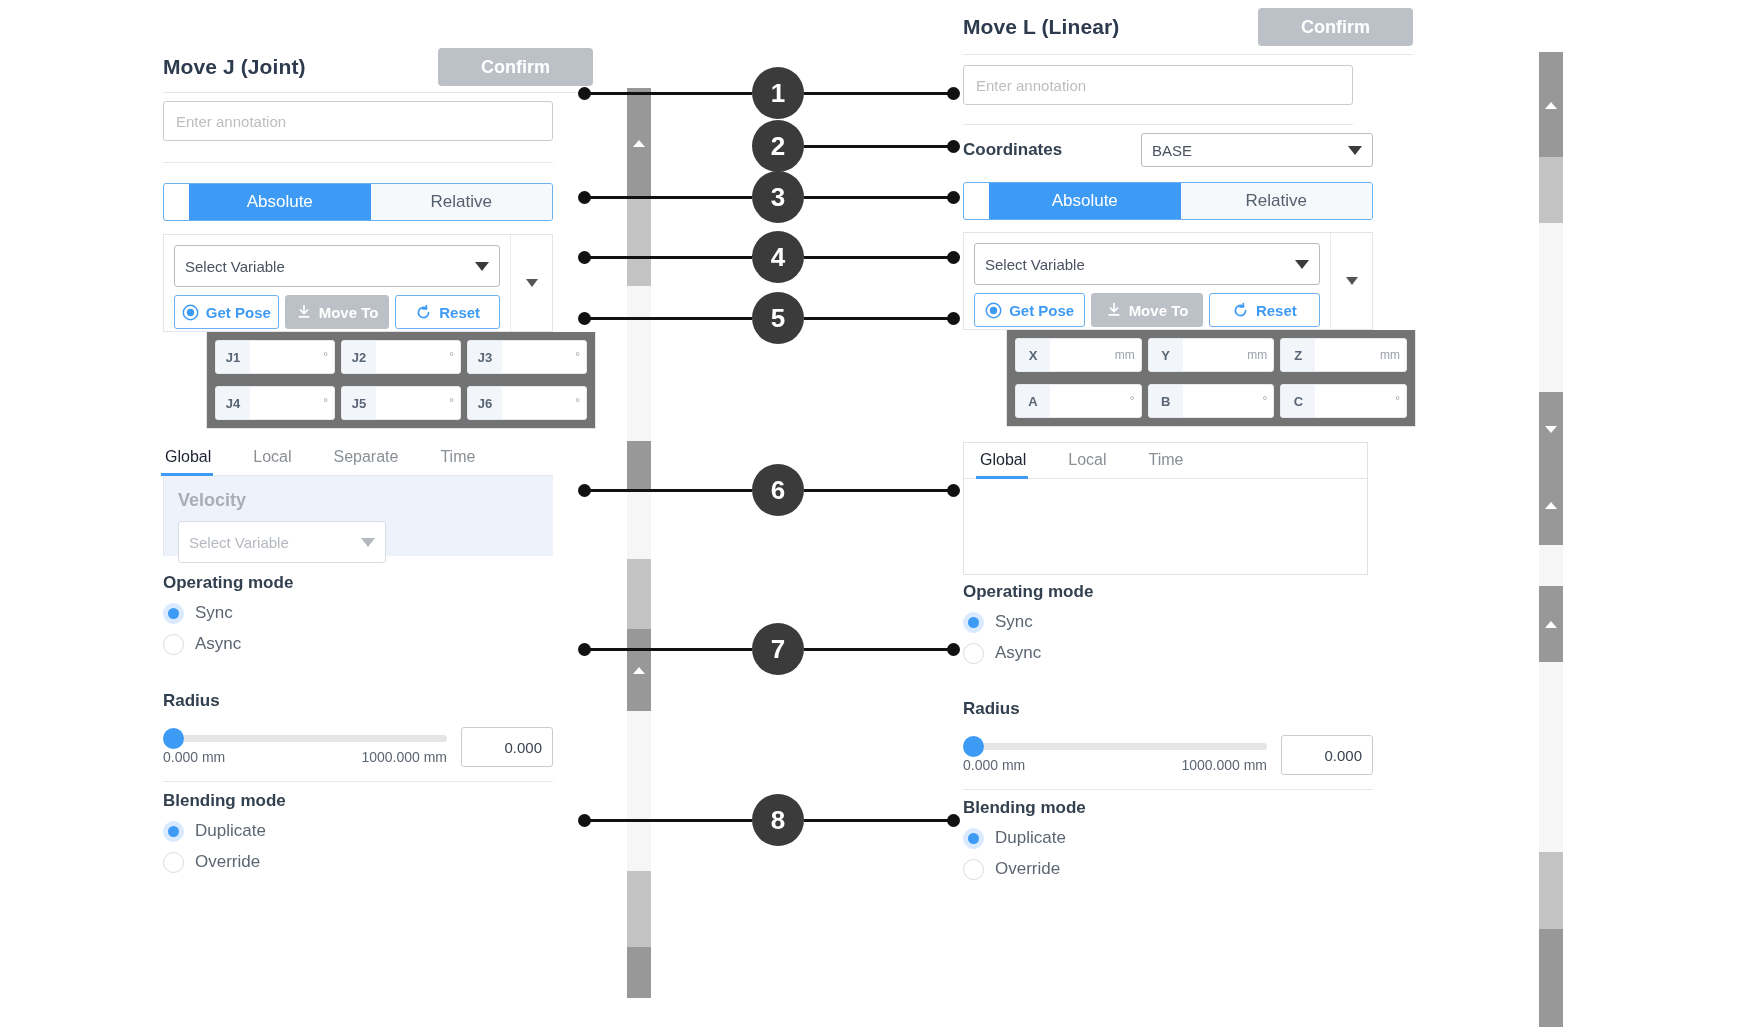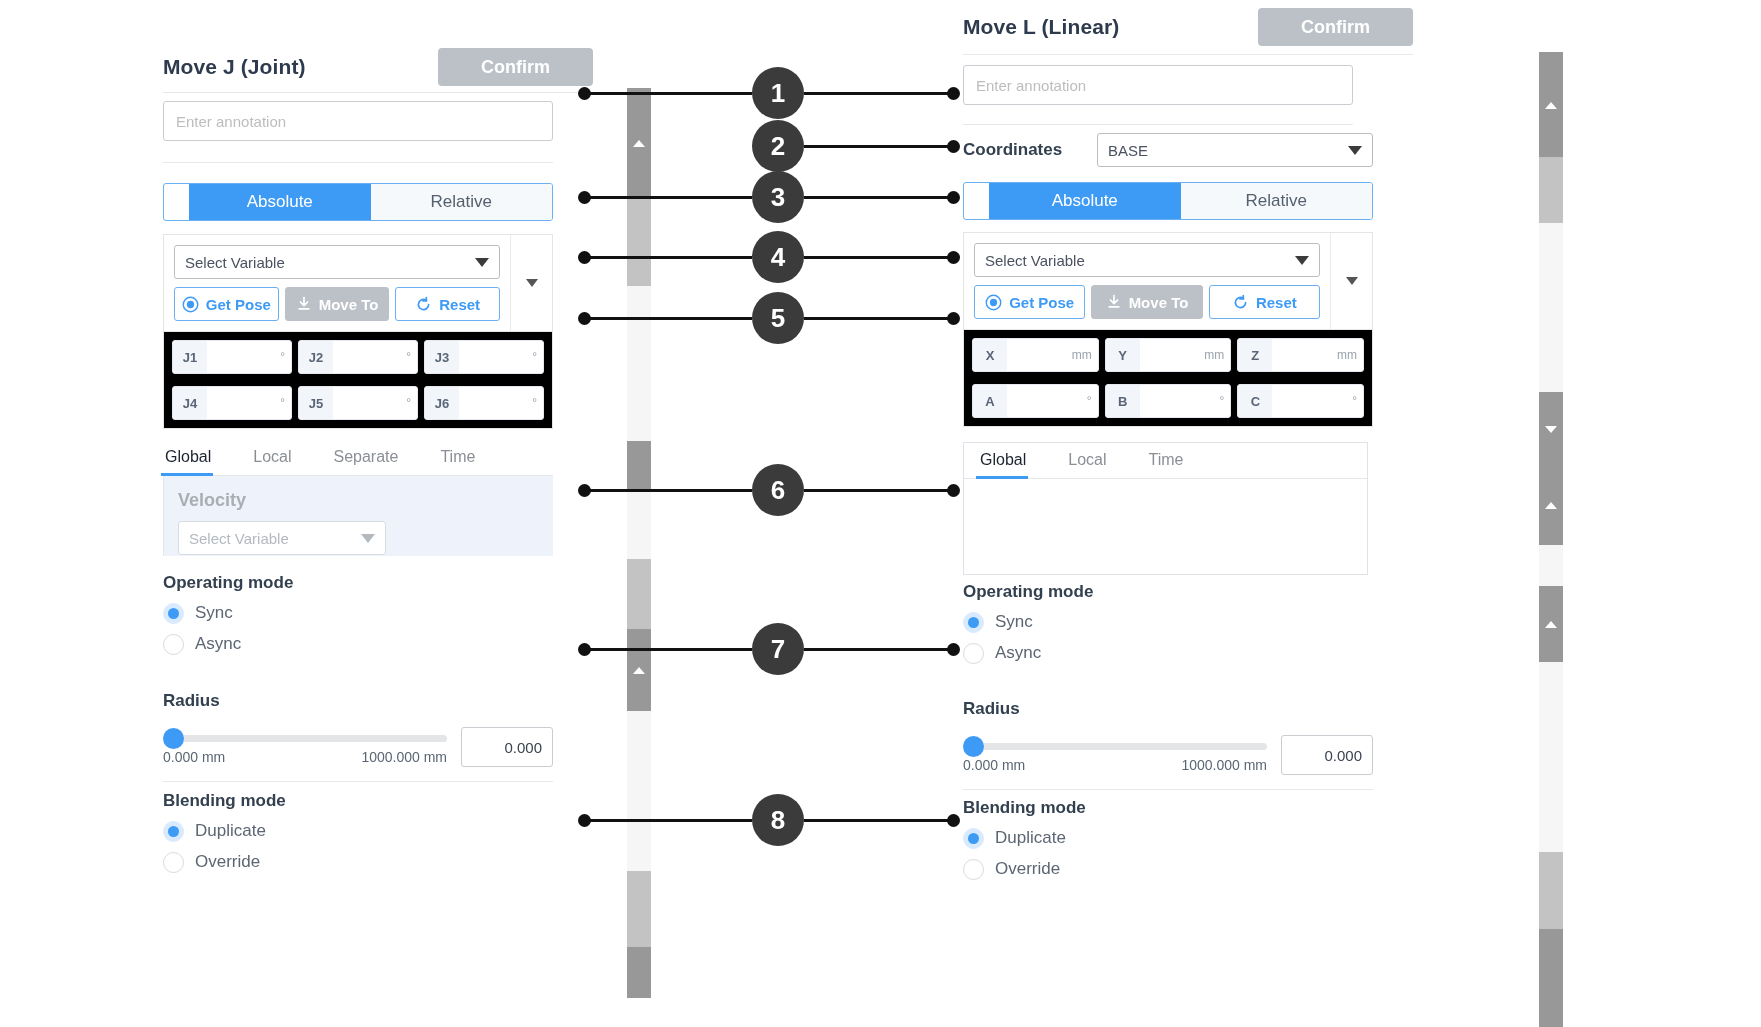--- a/index.html
+++ b/index.html
@@ -35,35 +35,35 @@
   .seg > div { flex:1; display:flex; align-items:center; justify-content:center; font-size:17px; }
   .seg .on  { background:#3e9bf5; color:#ffffff;margin-left:25px; }
   .seg .off { background:#f6f9fc; color:#55606e; }
 
   
   .varbox { border:1px solid #e3e6e9; background:#fff; display:flex; }
   .varbox-main { flex:1; padding:10px 10px 10px 10px; }
   .varbox-side { width:42px; border-left:1px solid #e9ecef; display:flex;
                  align-items:center; justify-content:center; }
   .select {
-    height:34px; border:1px solid #b9bdc2; border-radius:3px; background:#fff;
+    height:42px; border:1px solid #b9bdc2; border-radius:3px; background:#fff;
     display:flex; align-items:center; padding:0 10px; font-size:15px; color:#4a5260;
     justify-content:space-between;
   }
   .caret { width:0; height:0; border-left:7px solid transparent; border-right:7px solid transparent;
            border-top:9px solid #3b3b3b; }
   .caret.sm { border-left:6px solid transparent; border-right:6px solid transparent; border-top:8px solid #555; }
 
   .btnrow { display:flex; gap:6px; margin-top:8px;border-radius:13px; }
   .abtn { flex:1; height:34px; border-radius:3px; display:flex; align-items:center;
           justify-content:center; gap:7px; font-size:15px; font-weight:700; }
   .abtn.outline { border:1px solid #6ab0f3; background:#ffffff; color:#3e9bf5; }
   .abtn.filled  { background:#bcc0c7; color:#ffffff; border:1px solid #bcc0c7; }
 
-  .fieldgrid { display:flex; gap:6px; padding:8px; background:#000000; border:1px solid #e3e6e9; border-top:none;}
+  .fieldgrid { display:flex; gap:6px; padding:8px; background:#737373; border:1px solid #e3e6e9; border-top:none;margin-left:43px;}
   .fieldgrid.rows { flex-direction:column; }
   .frow { display:flex; gap:6px; }
   .fld { flex:1; display:flex; height:34px; border:1px solid #e6eaf0; border-radius:3px; overflow:hidden; background:#fff;}
   .fld .lab { width:34px; background:#f2f5f9; display:flex; align-items:center;
               justify-content:center; font-size:13px; font-weight:700; color:#5a6677; }
   .fld .val { flex:1; display:flex; align-items:center; justify-content:flex-end;
               padding-right:6px; font-size:12px; color:#9aa3ad; }
 
   
   .tabs { display:flex; gap:0; border-bottom:1px solid #e4e7ea; }
@@ -298,21 +298,21 @@
     </div>
     <div class="hr" style="position:absolute; left:23px; top:54px; width:450px;"></div>
 
     <div style="position:absolute; left:23px; top:65px; width:390px;">
       <input class="annot-input" type="text" placeholder="Enter annotation" style="">
     </div>
     <div class="hr" style="position:absolute; left:23px; top:124px; width:390px;"></div>
 
     <div style="position:absolute; left:23px; top:133px; width:410px; display:flex; align-items:center; justify-content:space-between;">
       <div class="sectitle">Coordinates</div>
-      <div class="select" style="width:276px; height:34px;">
+      <div class="select" style="width:232px; height:34px;">
         <span>BASE</span>
         <span class="caret"></span>
       </div>
     </div>
 
     <div class="seg" style="position:absolute; left:23px; top:182px; width:410px;">
       <div class="on">Absolute</div>
       <div class="off">Relative</div>
     </div>
 

